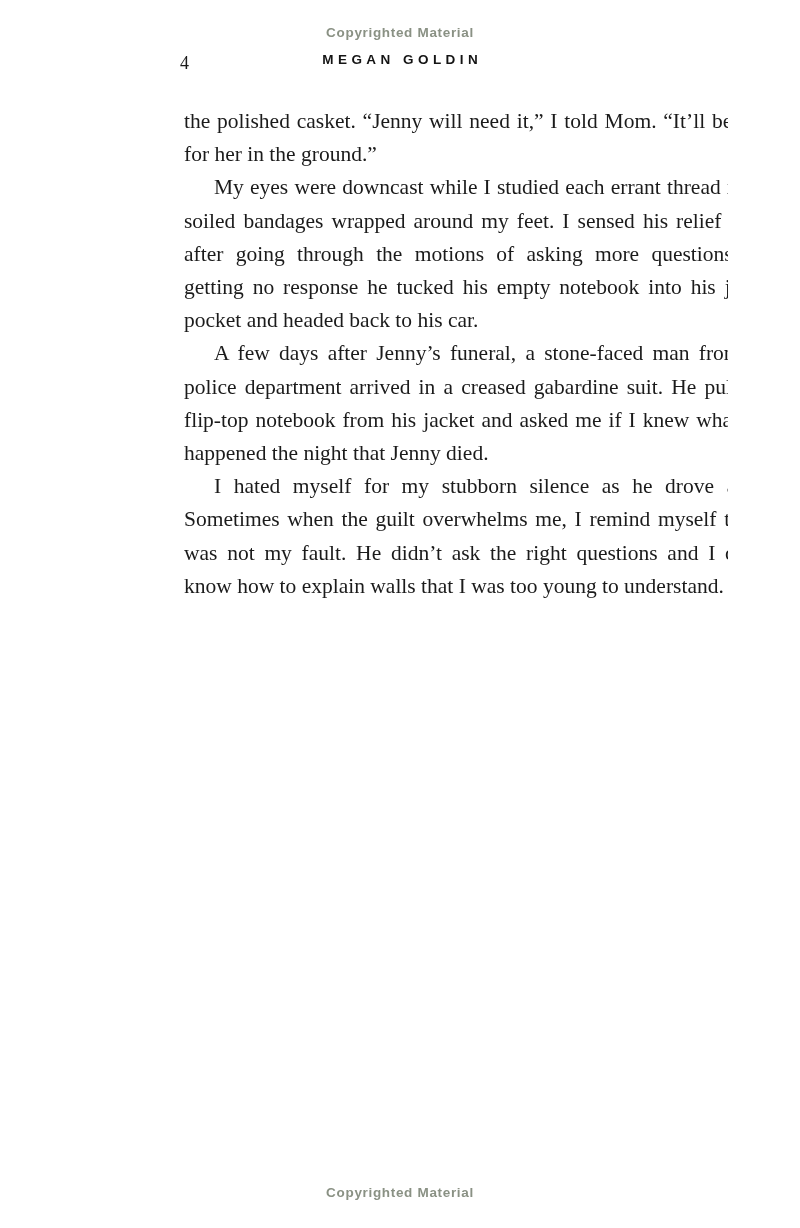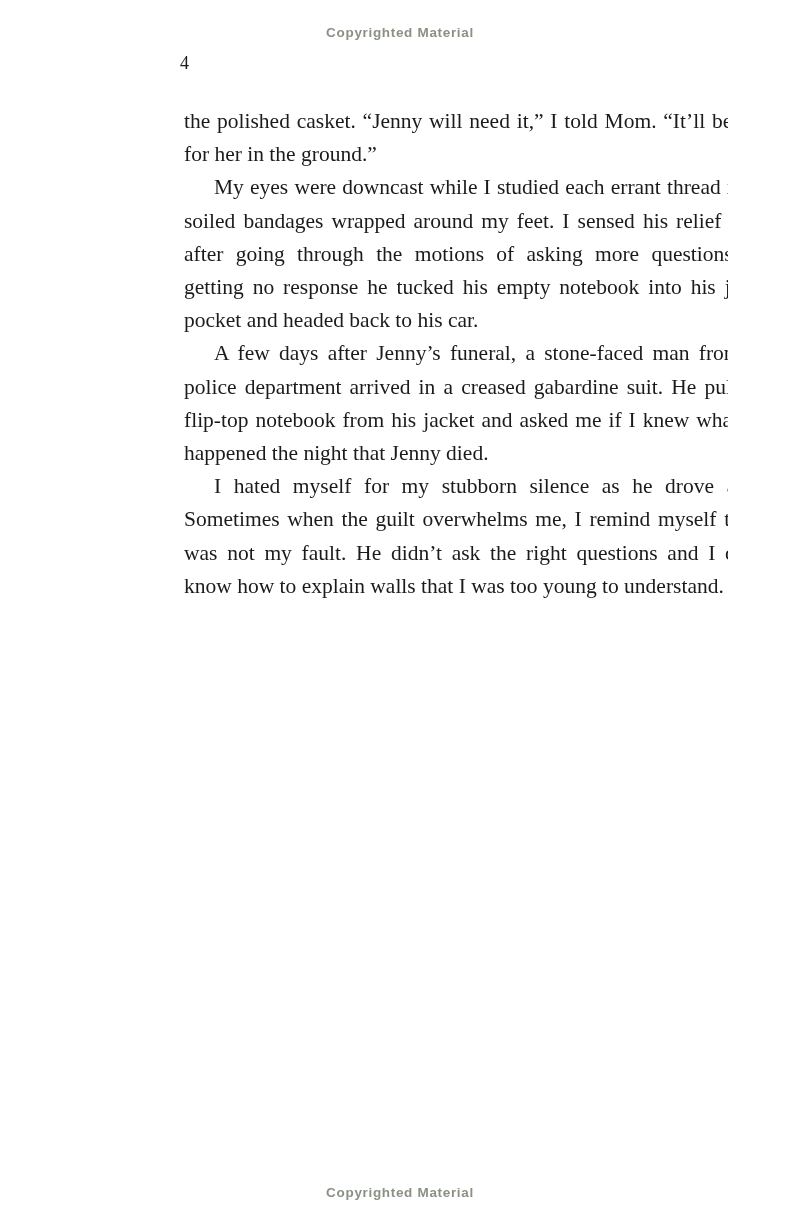--- a/index.html
+++ b/index.html
@@ -76,20 +76,21 @@
 </style>
 </head>
 <body>
 
 <div class="page" style="--copyright-color: #8a9184; --text-color: #1b1b1b;">
 
   <div class="notice top">Copyrighted Material</div>
 
   <div class="page-header">
     <span class="page-number">4</span>
+    <span class="running-header">MEGAN GOLDIN</span>
   </div>
 
   <div class="body-text">
     <p class="para no-indent">the polished casket. “Jenny will need it,” I told Mom. “It’ll be cold for her in the ground.”</p>
     <p class="para">My eyes were downcast while I studied each errant thread in the soiled bandages wrapped around my feet. I sensed his relief when after going through the motions of asking more questions and getting no response he tucked his empty notebook into his jacket pocket and headed back to his car.</p>
     <p class="para">A few days after Jenny’s funeral, a stone-faced man from the police department arrived in a creased gabardine suit. He pulled a flip-top notebook from his jacket and asked me if I knew what had happened the night that Jenny died.</p>
     <p class="para">I hated myself for my stubborn silence as he drove away. Sometimes when the guilt overwhelms me, I remind myself that it was not my fault. He didn’t ask the right questions and I didn’t know how to explain walls that I was too young to understand.</p>
   </div>
 
   <div class="notice bottom">Copyrighted Material</div>

